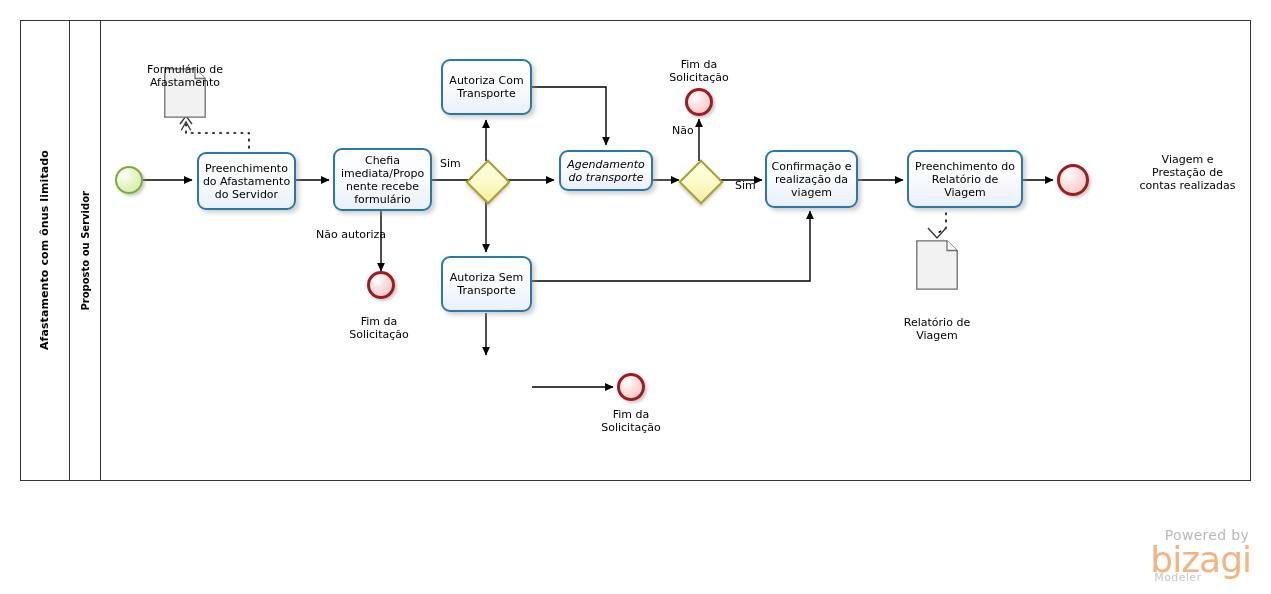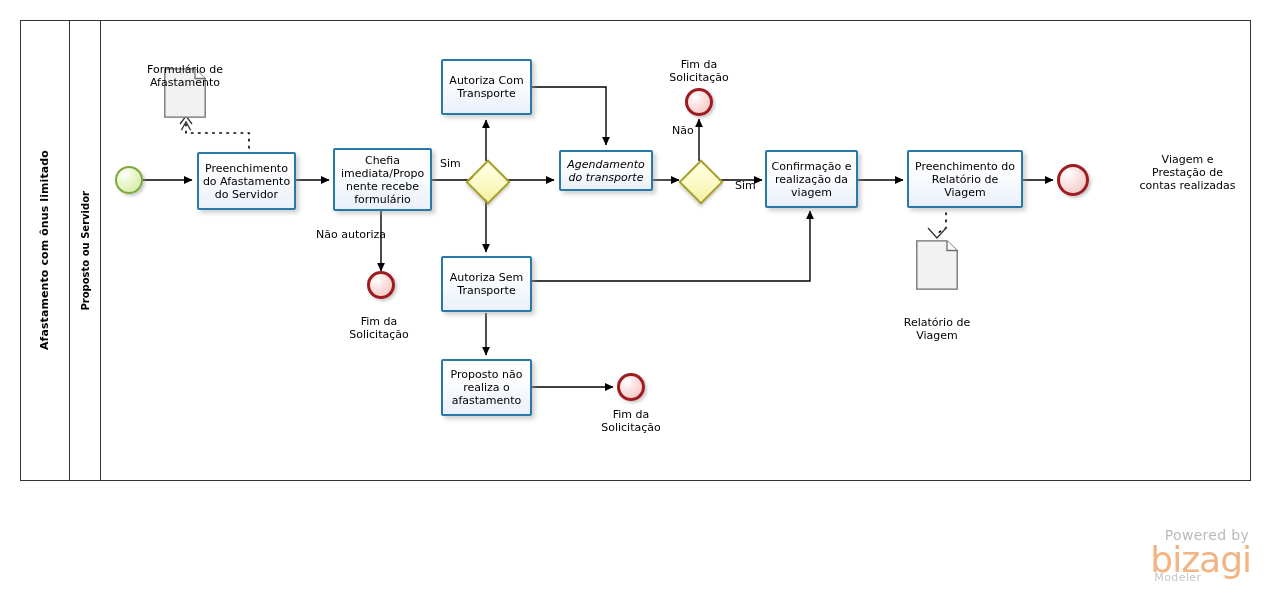--- a/index.html
+++ b/index.html
@@ -69,21 +69,21 @@
     font-weight: bold;
     color: #000000;
     white-space: nowrap;
   }
 
   
   .task {
     position: absolute;
     box-sizing: border-box;
     border: 2px solid #2878a8;
-    border-radius: 2px;
+    border-radius: 9px;
     background: linear-gradient(to bottom, #ffffff 0%, #fbfcfe 40%, #eaf0fa 100%);
     box-shadow: 3px 3px 4px rgba(150,150,150,0.45);
     display: flex;
     align-items: center;
     justify-content: center;
     text-align: center;
     font-size: 11px;
     line-height: 13px;
     color: #000000;
     padding: 18px 3px;
@@ -309,23 +309,20 @@
   </div>
 
   <div class="task" style="left:559px; top:150px; width:94px; height:41px;font-style:italic;">
     <span>Agendamento do transporte</span>
   </div>
 
   <div class="task" style="left:441px; top:256px; width:91px; height:56px;">
     <span>Autoriza Sem Transporte</span>
   </div>
 
-  <div class="task" style="left:441px; top:359px; width:91px; height:57px;">
-    <span>Proposto não realiza o afastamento</span>
-  </div>
 
   <div class="task" style="left:765px; top:150px; width:93px; height:58px;">
     <span>Confirmação e realização da viagem</span>
   </div>
 
   <div class="task" style="left:907px; top:150px; width:116px; height:58px;">
     <span>Preenchimento do Relatório de Viagem</span>
   </div>
 
   <div class="docobj" style="left:164px; top:68px;">

